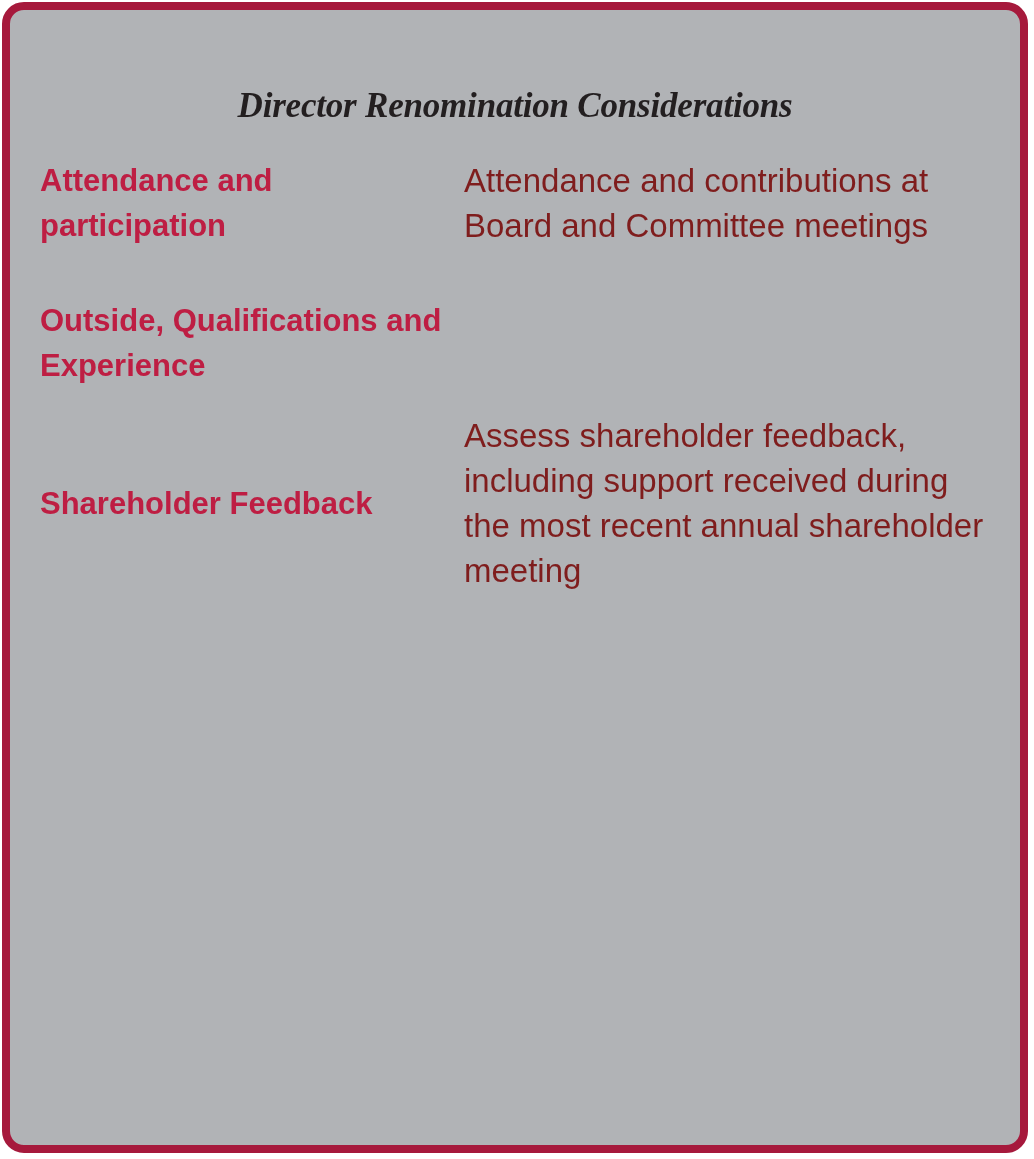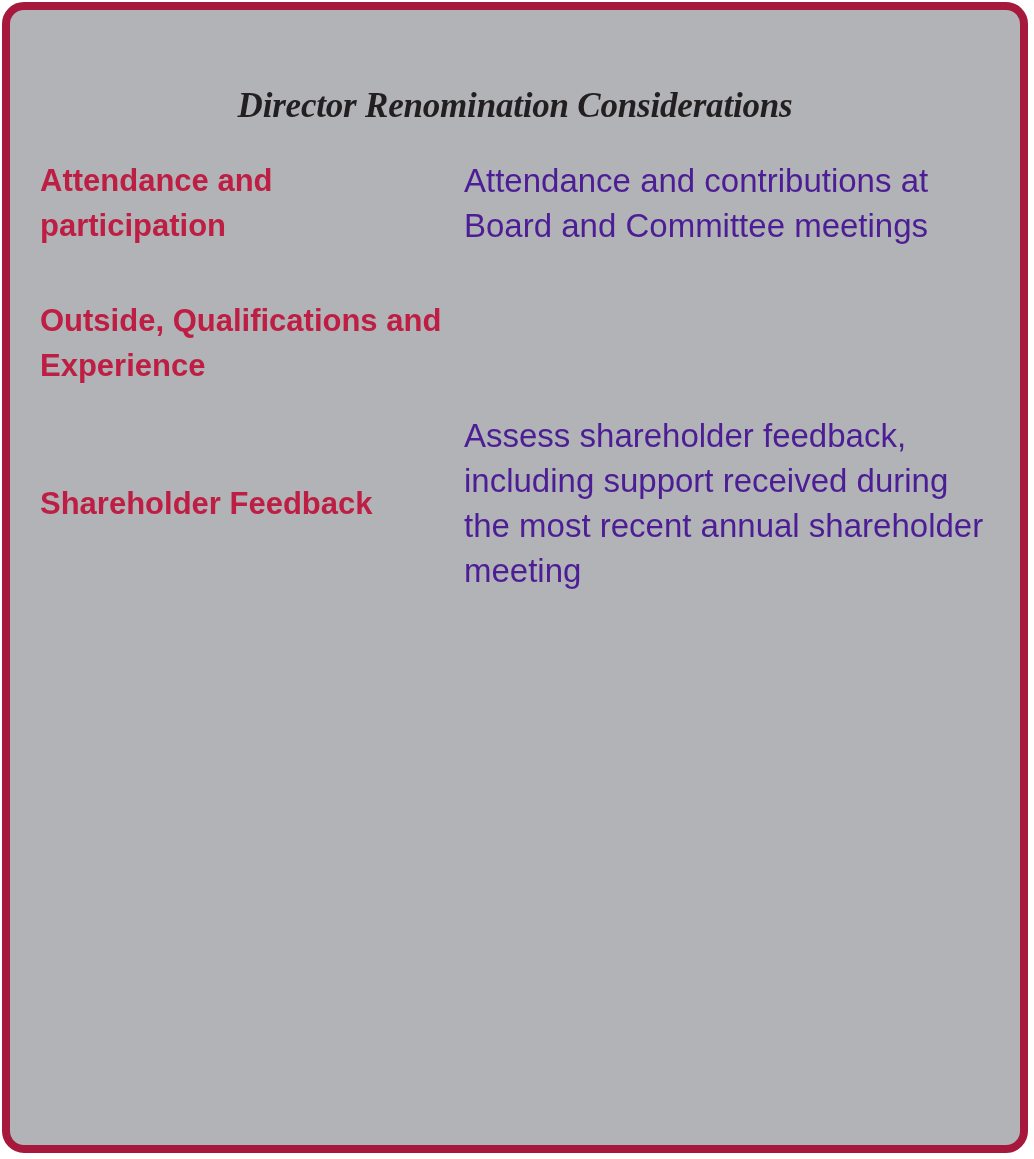--- a/index.html
+++ b/index.html
@@ -74,21 +74,21 @@
     font-weight: bold;
     line-height: 45px;
     color: #be1e43;
   }
 
   .cell-desc {
     flex: 1 1 auto;
     font-size: 33px;
     font-weight: normal;
     line-height: 45px;
-    color: #4c1d95;
+    color: #7f1d1d;
   }
 </style>
 </head>
 <body>
 
 <div id="card">
 
   <h1 id="title">Director Renomination Considerations</h1>
 
   <div id="considerations">

